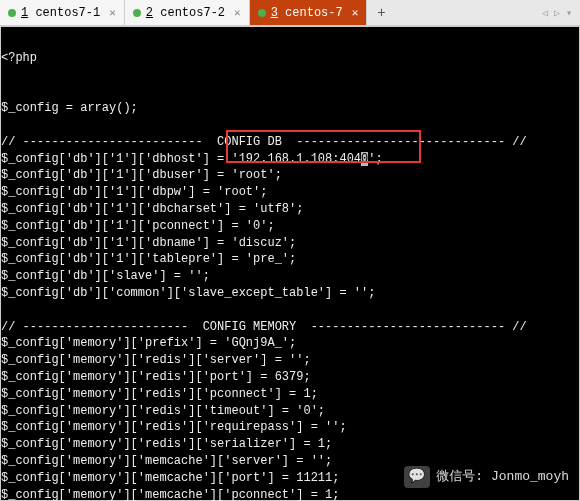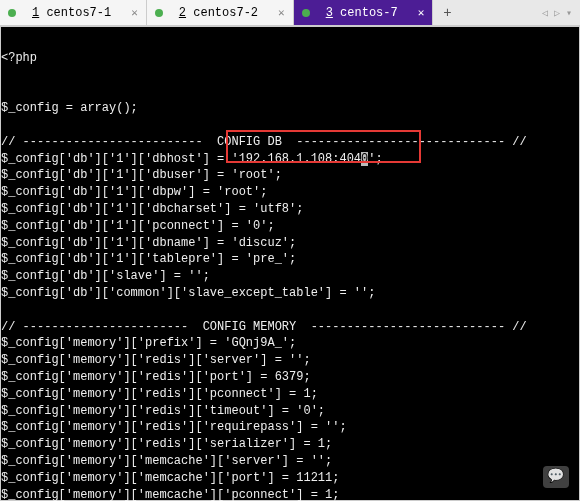--- a/index.html
+++ b/index.html
@@ -17,26 +17,26 @@
   background: #e8e8e8;
   border-bottom: 1px solid #ccc;
   height: 26px;
 }
 .tab {
   display: flex;
   align-items: center;
   padding: 4px 8px;
   border-right: 1px solid #ccc;
   background: #f5f5f5;
-  gap: 16px;
+  gap: 5px;
   cursor: pointer;
   height: 100%;
 }
 .tab.active {
-  background: #4c1d95;
+  background: #c2410c;
   color: #fff;
   text-align: right;
 }
 .tab.active .close { color: #fff; }
 .dot {
   width: 8px;
   height: 8px;
   border-radius: 50%;
   background: #4caf50;
   flex-shrink: 0;
@@ -164,14 +164,15 @@
 <span>$_config['memory']['redis']['serializer'] = 1;</span>
 <span>$_config['memory']['memcache']['server'] = '';</span>
 <span>$_config['memory']['memcache']['port'] = 11211;</span>
 <span>$_config['memory']['memcache']['pconnect'] = 1;</span>
 
 
 
   <div class="highlight-box"></div>
   <div class="watermark">
     <span class="wx-icon">💬</span>
+    <span><span>微信号:</span> <span>Jonmo_moyh</span></span>
   </div>
 </div>
 
 </body></html>

